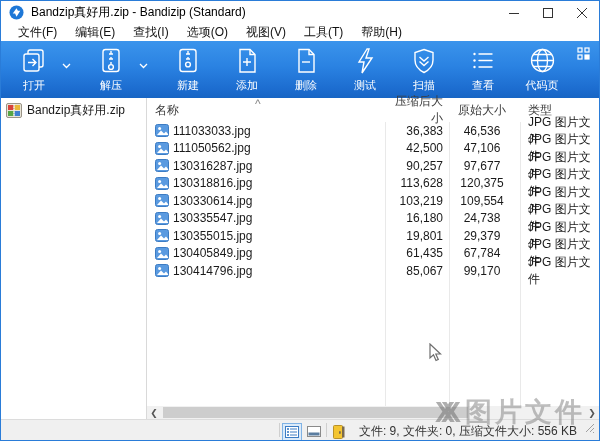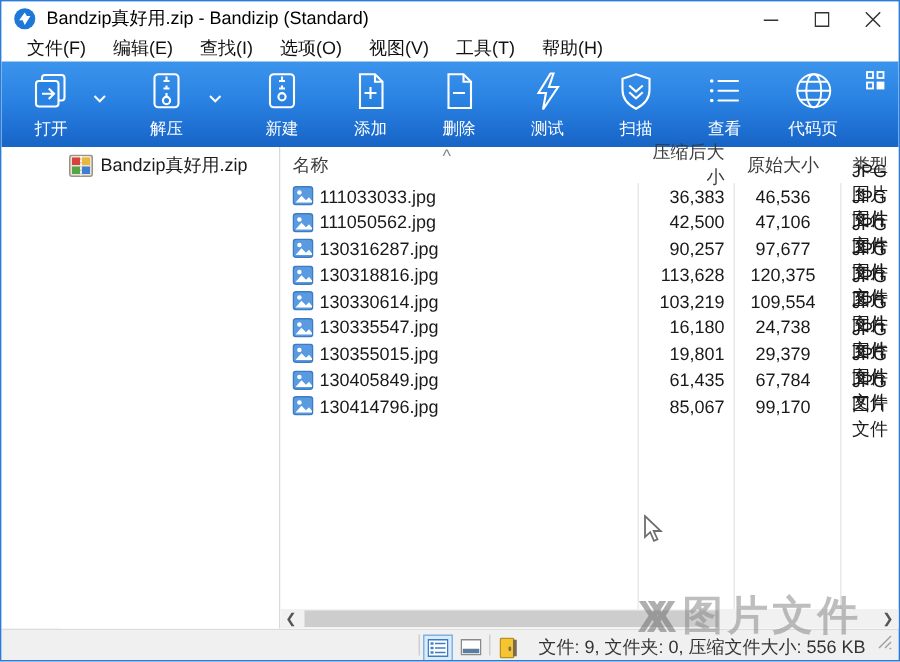--- a/index.html
+++ b/index.html
@@ -25,21 +25,21 @@
     display:flex; align-items:flex-start; padding:5px 0 0 10px;
   }
   .tb-btn { width:46px; display:flex; flex-direction:column; align-items:center; color:#fff; }
   .tb-btn .tb-ic { height:30px; display:flex; align-items:center; justify-content:center; }
   .tb-label { font-size:11px; color:#fff; margin-top:2px; white-space:nowrap; }
   .tb-chevron { width:18px; height:30px; margin-top:5px; display:flex; align-items:center; justify-content:center; }
   .tb-gap { width:13px; }
   .tb-grid-toggle { position:absolute; right:9px; top:6px; }
   
   .content { position:relative; display:flex; height:321px; background:#fff; }
-  .sidebar { width:146px; border-right:1px solid #d9d9d9; background:#fff; padding-top:2px;margin-left:40px; }
+  .sidebar { width:146px; border-right:1px solid #d9d9d9; background:#fff; padding-top:2px; }
   .tree-item { display:flex; align-items:center; height:20px; padding-left:5px; gap:5px; }
   .tree-label { font-size:12px; color:#1a1a1a; white-space:nowrap; }
   .listpane { position:relative; flex:1; background:#fff; }
   .listheader { position:relative; height:24px; display:flex; align-items:center; color:#3c3c3c; }
   .col-name { width:238px; padding-left:8px; }
   .col-comp { width:64px; text-align:right; padding-right:6px; }
   .col-orig { width:71px; text-align:center; padding-right:5px; }
   .col-type { flex:1; padding-left:8px; }
   .sort-caret { position:absolute; left:108px; top:-1px; color:#888; }
   .rows { position:relative; }
@@ -55,21 +55,21 @@
   .hs-thumb { position:absolute; left:2px; top:1px; bottom:1px; width:72%; background:#cdcdcd; }
   
   .statusbar { height:24px; background:#f0f0f0; border-top:1px solid #dcdcdc; display:flex; align-items:center; padding:0 4px 0 8px; }
   .sb-right { margin-left:auto; display:flex; align-items:flex-start; gap:2px; }
   .sb-sep { width:1px; height:14px; background:#cfcfcf; }
   .sb-btn { width:20px; height:18px; display:flex; align-items:center; justify-content:center; border:1px solid transparent; }
   .sb-btn.active { background:#dcebf9; border:1px solid #7fb2e5; }
   .sb-text { font-size:12px; color:#333; white-space:nowrap; margin-left:8px; }
   .sb-grip { margin-left:6px; }
   
-  .watermark { position:absolute; right:24px; bottom:13px; display:flex; pointer-events:none; opacity:.55; }
+  .watermark { position:absolute; right:14px; bottom:13px; display:flex; align-items:center; pointer-events:none; opacity:.55; }
   .wm-logo { font-weight:900; font-size:30px; color:#6f6f6f; letter-spacing:-14px; margin-right:18px; line-height:1; }
   .wm-text { font-weight:700; font-size:27px; color:#8a8a8a; letter-spacing:3px; line-height:1; }
   
   .cursor { position:absolute; left:428px; top:342px; }
 </style>
 </head>
 <body>
 
 <div class="window">
 

